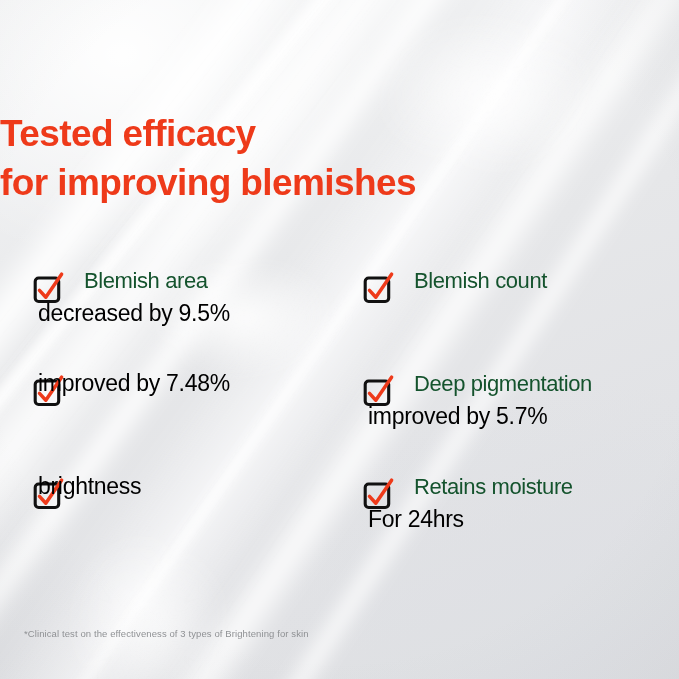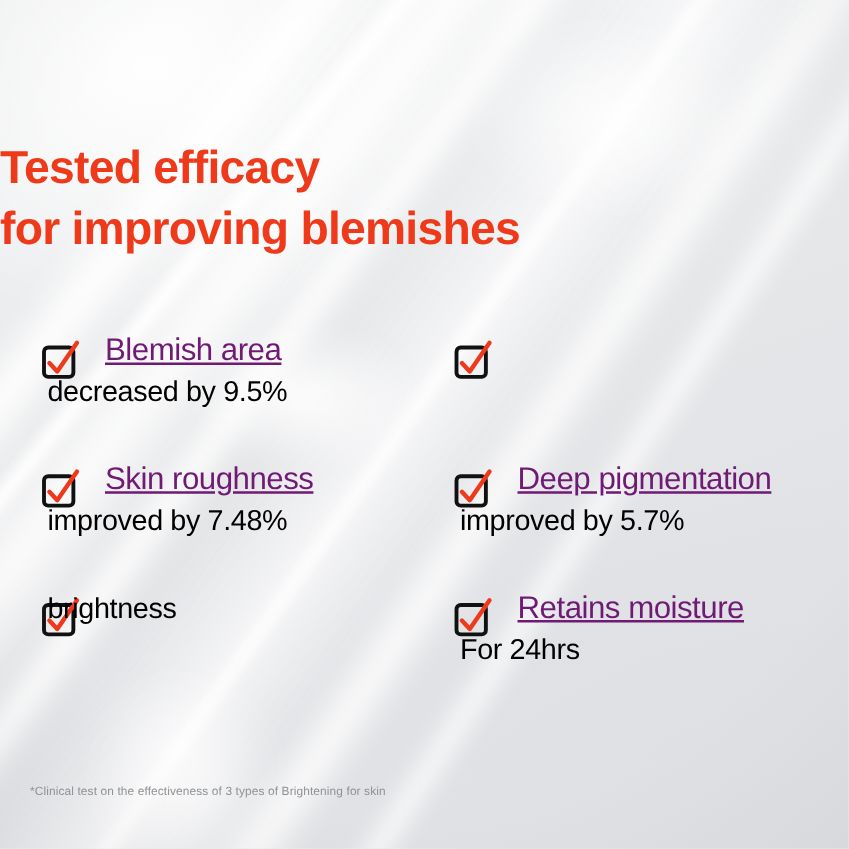--- a/index.html
+++ b/index.html
@@ -167,26 +167,25 @@
     display: block;
   }
   .cell-text {
     position: absolute;
     left: 51px;
     top: 0;
     white-space: nowrap;
   }
   .cell-title {
     display: block;
-    color: #701a75;
-    font-size: 25px;
+    color: #14532d;
+    font-size: 22px;
     line-height: 33px;
     font-weight: normal;
     letter-spacing: -0.4px;
-    text-decoration: underline;
   }
   .cell-sub {
     display: block;
     color: #000000;
     font-size: 23px;
     line-height: 32px;
     letter-spacing: -0.3px;
     margin-left: -46px;
   }
 
@@ -242,32 +241,32 @@
             <span class="cell-title">Blemish area</span>
             <span class="cell-sub">decreased by 9.5%</span>
           </div>
         </div>
         <div class="cell right">
           <svg class="check-icon" viewBox="0 0 34 34" aria-hidden="true">
             <rect x="2.2" y="7" width="23.5" height="23.5" rx="3.4" ry="3.4" fill="none" stroke="#111111" stroke-width="3.1"></rect>
             <path d="M6.5 19.4 L12.8 26.2 L28.6 3.2" fill="none" stroke="#ee3a1a" stroke-width="3.5" stroke-linecap="round" stroke-linejoin="round"></path>
           </svg>
           <div class="cell-text">
+            <span class="cell-title">Blemish count</span>
           </div>
         </div>
       </div>
 
       <div class="row">
         <div class="cell left">
           <svg class="check-icon" viewBox="0 0 34 34" aria-hidden="true">
             <rect x="2.2" y="7" width="23.5" height="23.5" rx="3.4" ry="3.4" fill="none" stroke="#111111" stroke-width="3.1"></rect>
             <path d="M6.5 19.4 L12.8 26.2 L28.6 3.2" fill="none" stroke="#ee3a1a" stroke-width="3.5" stroke-linecap="round" stroke-linejoin="round"></path>
           </svg>
           <div class="cell-text">
-            <span class="cell-title">Skin roughness</span>
             <span class="cell-sub">improved by 7.48%</span>
           </div>
         </div>
         <div class="cell right">
           <svg class="check-icon" viewBox="0 0 34 34" aria-hidden="true">
             <rect x="2.2" y="7" width="23.5" height="23.5" rx="3.4" ry="3.4" fill="none" stroke="#111111" stroke-width="3.1"></rect>
             <path d="M6.5 19.4 L12.8 26.2 L28.6 3.2" fill="none" stroke="#ee3a1a" stroke-width="3.5" stroke-linecap="round" stroke-linejoin="round"></path>
           </svg>
           <div class="cell-text">
             <span class="cell-title">Deep pigmentation</span>

